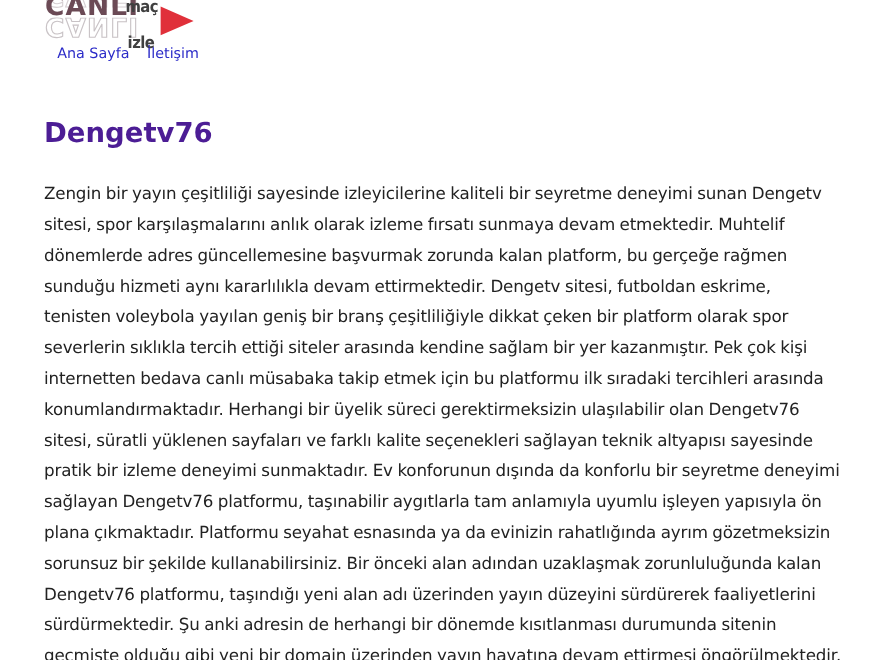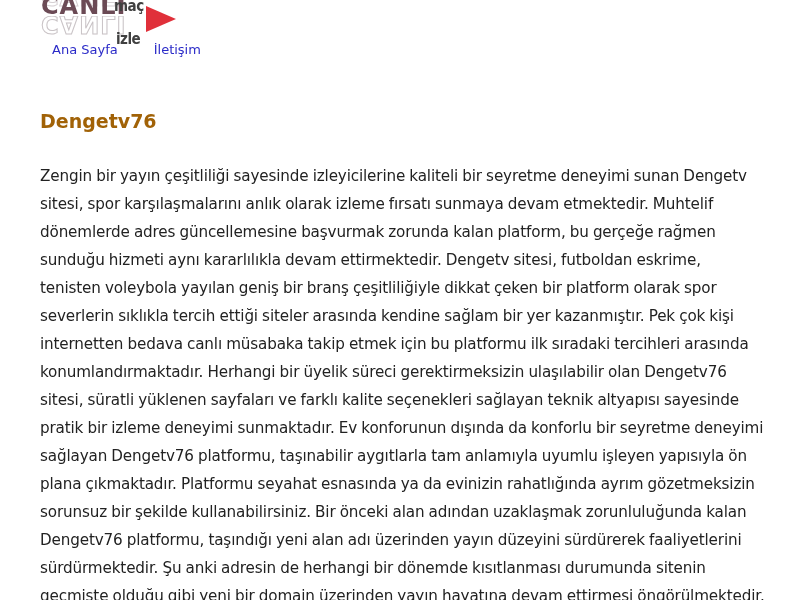--- a/index.html
+++ b/index.html
@@ -70,38 +70,38 @@
       position: absolute;
       left: 106px; top: 6px;
       width: 0; height: 0;
       border-top: 13px solid transparent;
       border-bottom: 13px solid transparent;
       border-left: 30px solid #e0303a;
     }
     .nav {
       position: absolute;
       left: 52px; top: 41px;
-      display: flex; gap: 36px;
+      display: flex; gap: 16px;
     }
     .nav a {
       font-size: 13px;
       color: #2b2bc8;
       text-decoration: none;
       line-height: 18px;
       cursor: pointer;
     }
     .content {
       position: absolute;
       left: 40px; top: 104px;
       width: 725px;
     }
     .page-title {
-      font-size: 19px;
+      font-size: 25px;
       font-weight: bold;
-      color: #a16207;
+      color: #4c1d95;
       line-height: 34px;
       margin-bottom: 24px;
     }
     .body-text {
       font-size: 15.2px;
       line-height: 28px;
       color: #222222;
       letter-spacing: -0.15px;
       word-spacing: -0.5px;
     }

